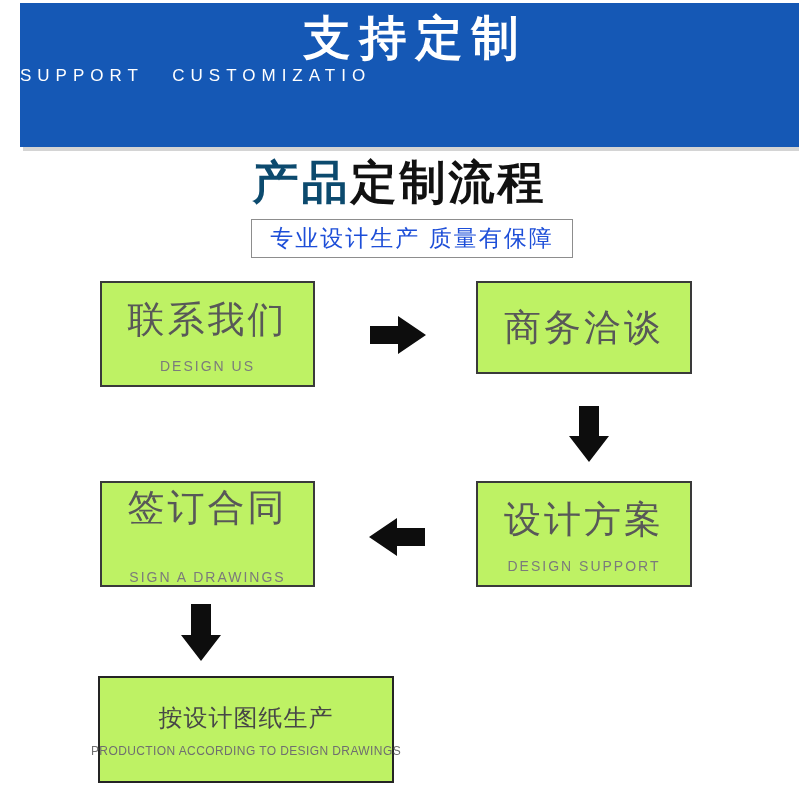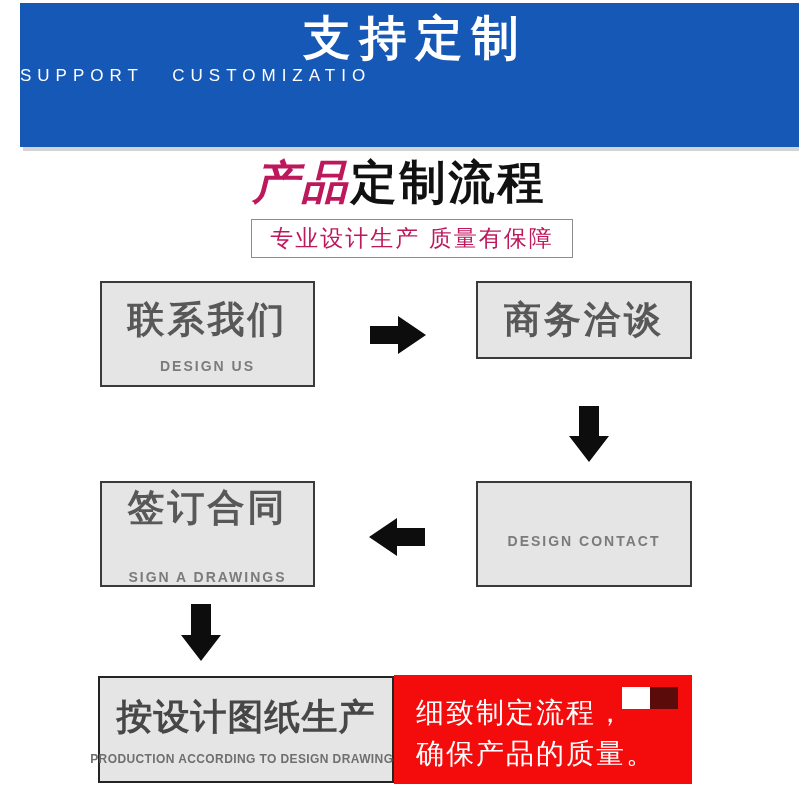--- a/index.html
+++ b/index.html
@@ -28,43 +28,43 @@
     text-align: center; font-size: 21px; letter-spacing: 1px;
     box-shadow: 2px 2px 0 rgba(120,140,180,0.35);
   }
 
   
   .section-title {
     position: absolute; top: 152px; left: 0; width: 100%; margin: 0;
     text-align: center; font-size: 46px; font-weight: bold;
     letter-spacing: 3px; color: #111111;
   }
-  .section-title .hl { color: #be185d; font-style: italic; }
+  .section-title .hl { color: #0c4a6e; }
   .section-sub-wrap { position: absolute; top: 219px; left: 0; width: 100%; text-align: center; }
   .section-sub {
-    display: inline-block; border: 1px solid #8d8d8d; color: #be185d;
+    display: inline-block; border: 1px solid #8d8d8d; color: #1d4ed8;
     font-size: 23px; letter-spacing: 2px; padding: 3px 18px; background: #ffffff; margin-left: 25px;
   }
 
   
   .flow-box {
     position: absolute; box-sizing: border-box; border: 2px solid #3a3a3a;
-    background: #e5e5e5; display: flex; flex-direction: column;
-    align-items: center; justify-content: center; text-align: center; font-weight: bold;
+    background: #bef264; display: flex; flex-direction: column;
+    align-items: center; justify-content: center; text-align: center;
   }
   .flow-box .zh { font-size: 37px; color: #585858; letter-spacing: 3px; white-space: nowrap; }
   .flow-box .en { margin-top: 13px; font-size: 14px; color: #7b7b7b; letter-spacing: 2px; white-space: nowrap; }
 
   .box-contact     { left: 100px; top: 281px; width: 215px; height: 106px; }
-  .box-negotiation { left: 476px; top: 281px; width: 216px; height: 78px; }
+  .box-negotiation { left: 476px; top: 281px; width: 216px; height: 93px; }
   .box-contract    { left: 100px; top: 481px; width: 215px; height: 106px; justify-content: space-between; }
   .box-design      { left: 476px; top: 481px; width: 216px; height: 106px; }
 
   .box-production  { left: 98px;  top: 676px; width: 296px; height: 107px; border-color: #242424; }
-  .box-production .zh { font-size: 36px; color: #474747; letter-spacing: 1px; }
+  .box-production .zh { font-size: 24px; color: #474747; letter-spacing: 1px; }
   .box-production .en { margin-top: 10px; font-size: 12px; color: #6f6f6f; letter-spacing: 0.4px; }
 
   
   .arrow { position: absolute; }
   .arrow svg { display: block; }
   .arrow-right { left: 370px; top: 316px; }
   .arrow-down-1 { left: 569px; top: 406px; }
   .arrow-left  { left: 369px; top: 518px; }
   .arrow-down-2 { left: 181px; top: 604px; }
 
@@ -101,21 +101,22 @@
   <div class="flow-box box-negotiation">
     <div class="zh">商务洽谈</div>
   </div>
 
   <div class="flow-box box-contract">
     <div class="zh">签订合同</div>
     <div class="en">SIGN A DRAWINGS</div>
   </div>
 
   <div class="flow-box box-design">
-    <div class="en">DESIGN CONTACT</div>
+    <div class="zh">设计方案</div>
+    <div class="en">DESIGN SUPPORT</div>
   </div>
 
   <div class="flow-box box-production">
     <div class="zh">按设计图纸生产</div>
     <div class="en">PRODUCTION ACCORDING TO DESIGN DRAWINGS</div>
   </div>
 
   <div class="arrow arrow-right">
     <svg width="56" height="38" viewBox="0 0 56 38">
         <polygon points="0,10 28,10 28,0 56,19 28,38 28,28 0,28" fill="#0d0d0d"></polygon>
@@ -130,20 +131,14 @@
     <svg width="56" height="38" viewBox="0 0 56 38">
         <polygon points="56,10 28,10 28,0 0,19 28,38 28,28 56,28" fill="#0d0d0d"></polygon>
       </svg>
   </div>
   <div class="arrow arrow-down-2">
     <svg width="40" height="57" viewBox="0 0 40 57">
         <polygon points="10,0 30,0 30,31 40,31 20,57 0,31 10,31" fill="#0d0d0d"></polygon>
       </svg>
   </div>
 
-  <div class="note-box">
-    <div class="note-line">细致制定流程，</div>
-    <div class="note-line">确保产品的质量。</div>
-    <div class="sq sq-white"></div>
-    <div class="sq sq-dark"></div>
-  </div>
 
 </div>
 
 </body></html>

